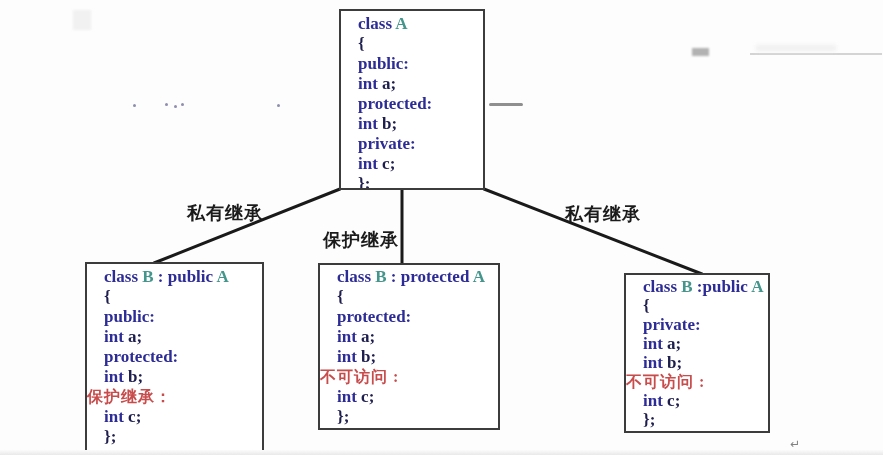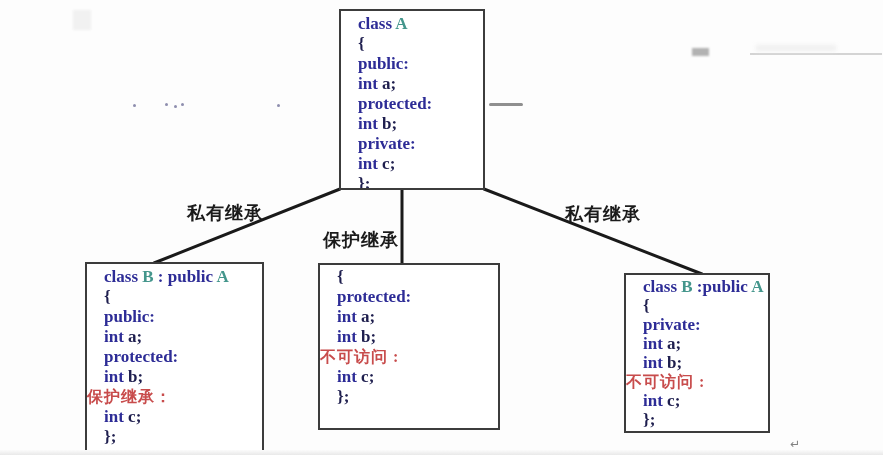--- a/index.html
+++ b/index.html
@@ -105,20 +105,21 @@
       <div class="code-line"><span class="seg-plain">{</span></div>
       <div class="code-line"><span class="seg-kw">public:</span></div>
       <div class="code-line indent"><span class="seg-kw">int </span><span class="seg-plain">a;</span></div>
       <div class="code-line"><span class="seg-kw">protected:</span></div>
       <div class="code-line indent"><span class="seg-kw">int </span><span class="seg-plain">b;</span></div>
       <div class="code-line flush"><span class="seg-red">保护继承：</span></div>
       <div class="code-line indent"><span class="seg-kw">int </span><span class="seg-plain">c;</span></div>
       <div class="code-line"><span class="seg-plain">};</span></div>
     </div>
   <div class="class-box box-class-b-protected">
+      <div class="code-line"><span class="seg-kw">class </span><span class="seg-cls">B</span><span class="seg-kw"> : protected </span><span class="seg-cls">A</span></div>
       <div class="code-line"><span class="seg-plain">{</span></div>
       <div class="code-line"><span class="seg-kw">protected:</span></div>
       <div class="code-line indent"><span class="seg-kw">int </span><span class="seg-plain">a;</span></div>
       <div class="code-line indent"><span class="seg-kw">int </span><span class="seg-plain">b;</span></div>
       <div class="code-line flush"><span class="seg-red">不可访问 :</span></div>
       <div class="code-line indent"><span class="seg-kw">int </span><span class="seg-plain">c;</span></div>
       <div class="code-line"><span class="seg-plain">};</span></div>
     </div>
   <div class="class-box box-class-b-private">
       <div class="code-line"><span class="seg-kw">class </span><span class="seg-cls">B</span><span class="seg-kw"> :public </span><span class="seg-cls">A</span></div>

